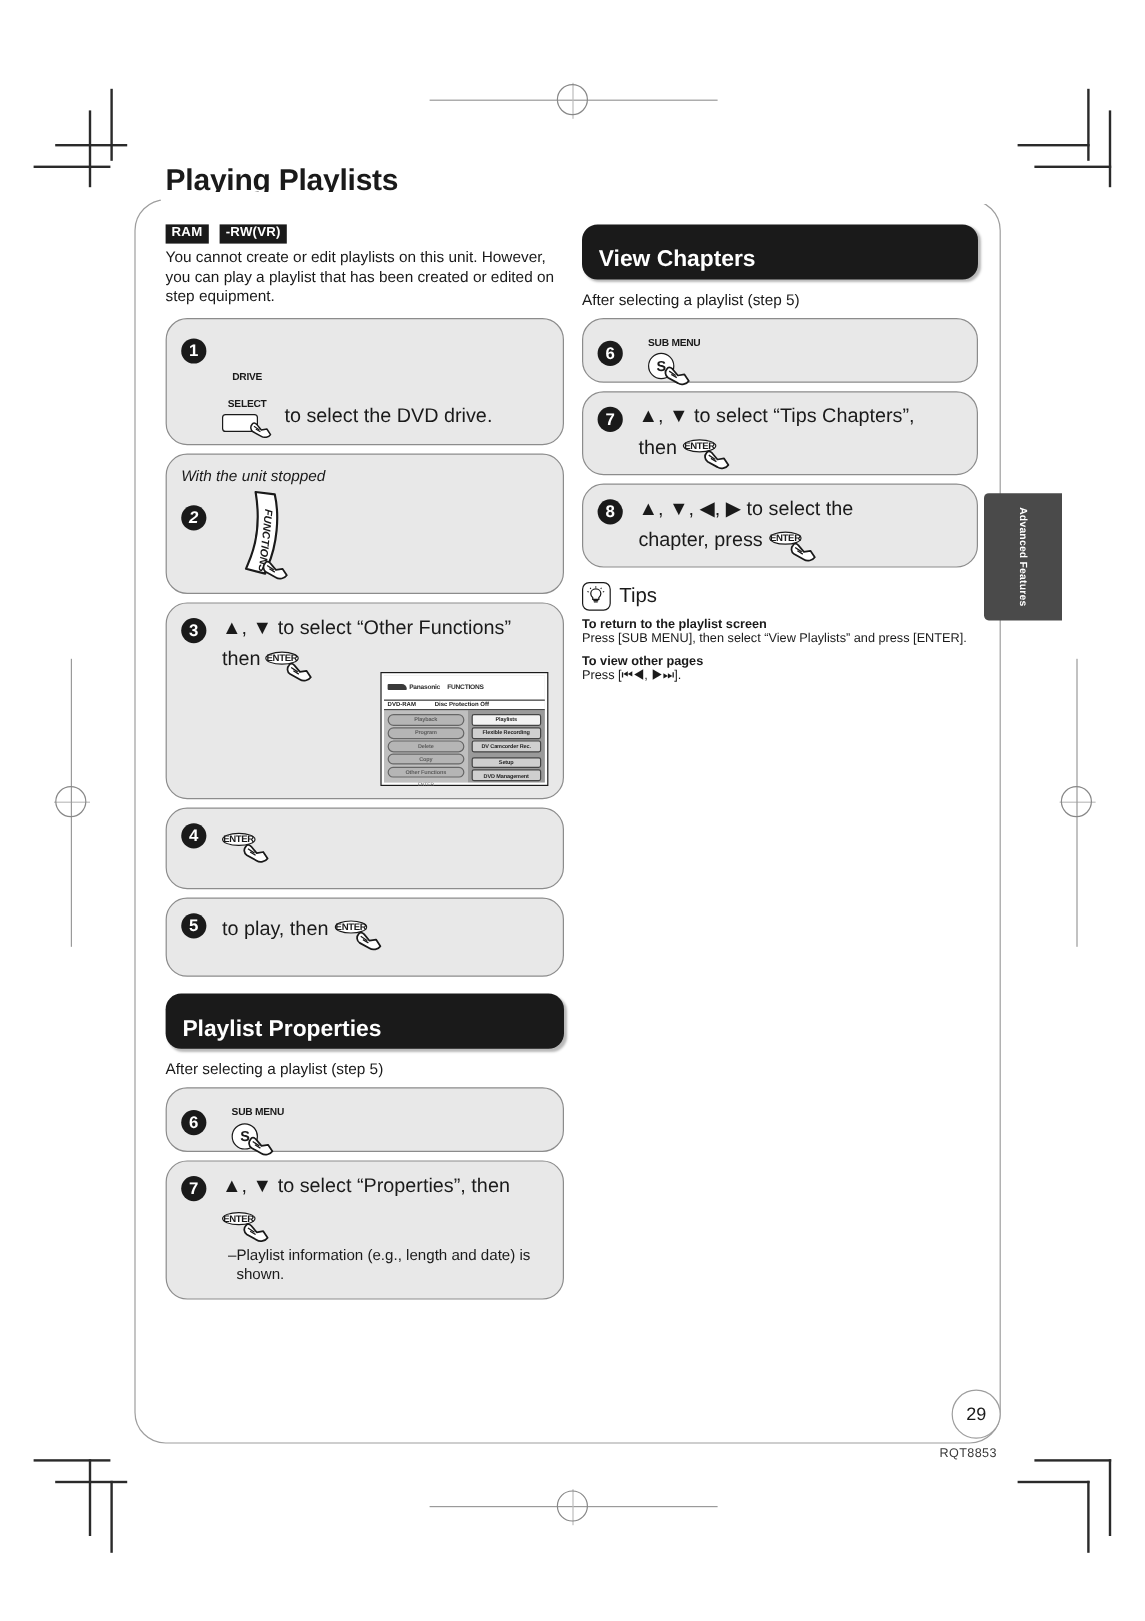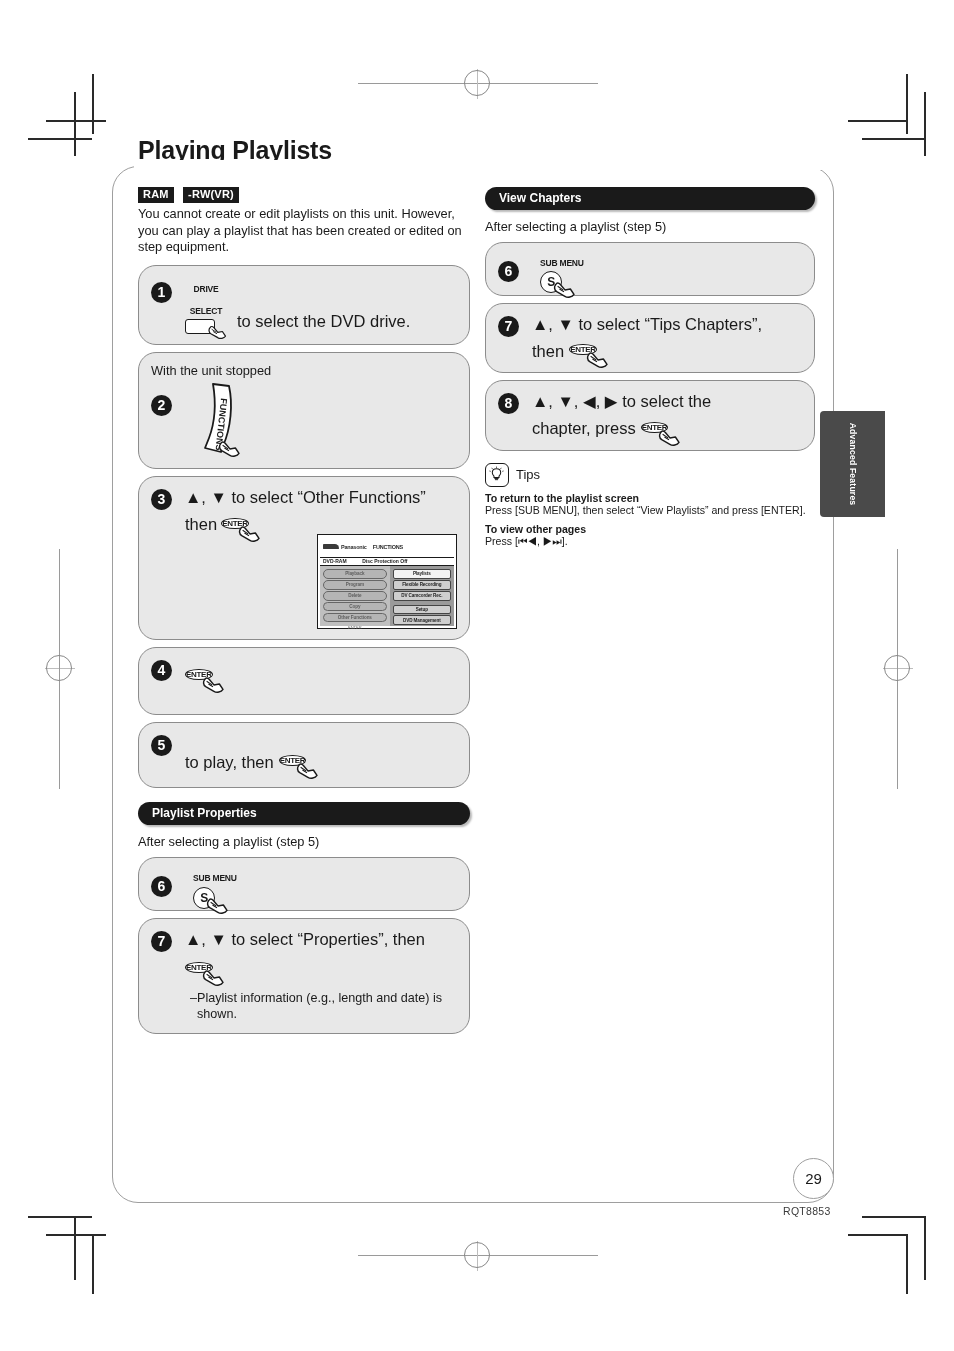--- a/index.html
+++ b/index.html
@@ -227,44 +227,44 @@
   .tv-item.gap { margin-top:4px; }
   .tv-enterhint{
     text-align:center;font-size:4px;color:#6a6a6a;margin-top:3px;
   }
 
   
   .section-pill {
     position: relative;
     background: #1a1a1a;
     color: #ffffff;
-    font-size: 12px;
+    font-size: 19px;
     font-weight: bold;
     border-radius: 13px;
-    padding: 4px 0 5px 14px;
+    padding: 19px 0 5px 14px;
     margin-bottom: 9px;
     box-shadow: 2px 2px 2px rgba(0,0,0,0.28);
   }
 
   .after-note {
     font-size: 12.8px;
     margin: 0 0 8px 0;
   }
 
   
   .tips-head { display:flex; align-items:center; margin: 12px 0 5px 0;}
   .tips-icon {
     width: 24px; height: 24px;
     border: 1.3px solid #1a1a1a;
     border-radius: 6px;
     box-sizing: border-box;
     margin-right: 7px;
     position: relative;
   }
-  .tips-label { font-size: 13px; }
+  .tips-label { font-size: 17px; }
   .tip-title { font-size: 10.6px; font-weight: bold; margin: 4px 0 0 0; }
   .tip-text  { font-size: 10.6px; margin: 0; }
 
   
   #side-tab {
     position: absolute;
     left: 820px; top: 411px;
     width: 65px; height: 106px;
     background: #4a4a4a;
     border-radius: 4px 0 0 4px;
@@ -358,37 +358,37 @@
   <div class="badge-row">
     <span class="badge">RAM</span>
     <span class="badge">-RW(VR)</span>
   </div>
 
   <p class="intro-text">You cannot create or edit playlists on this unit. However, you can play a playlist that has been created or edited on step equipment.</p>
 
   <div class="step-box" style="min-height:44px;">
     <div class="step-num" style="top:16px;">1</div>
     <div class="step-body" style="display:flex;align-items:flex-end;gap:10px;">
-      <span class="inline-key" style="text-align:center;">
+      <span class="inline-key" style="text-align:center;margin-top:26px;">
         <span class="key-caption">DRIVE
 SELECT</span>
         <span style="display:flex;align-items:flex-end;">
           <span class="key-rect"></span>
           <svg class="hand" viewBox="0 0 26 22" style="margin-left:-8px;margin-bottom:-6px;">
             <path d="M4 6 C2 8 2 12 5 14 L14 19 C17 21 22 20 24 17 L20 11 L14 12 L9 6 C7 4 5 4 4 6 Z" fill="#ffffff" stroke="#1a1a1a" stroke-width="1.6" stroke-linejoin="round"></path>
             <path d="M6 8 L12 12" stroke="#1a1a1a" stroke-width="1.2"></path>
             <path d="M8 11 L13 14" stroke="#1a1a1a" stroke-width="1.2"></path>
           </svg>
         </span>
       </span>
       <span style="padding-bottom:2px;">to select the DVD drive.</span>
     </div>
   </div>
 
-  <div class="step-box" style="min-height:112px;">
+  <div class="step-box" style="min-height:112px;font-style:italic;">
     <p class="pre-note">With the unit stopped</p>
     <div class="step-num" style="top:42px;">2</div>
     <div class="step-body" style="position:relative;height:74px;">
       <span class="inline-key funcs-key" style="position:absolute;left:14px;top:-2px;">
         <svg width="52" height="80" viewBox="0 0 52 80">
           <path d="M14 2 L30 4 C34 22 32 46 24 64 L22 70 L6 66 L10 56 C16 40 17 20 14 2 Z" fill="#ffffff" stroke="#1a1a1a" stroke-width="1.8" stroke-linejoin="round"></path>
           <text x="22" y="16" font-family="Liberation Sans, sans-serif" font-size="9" font-weight="bold" fill="#1a1a1a" transform="rotate(96 22 16)">FUNCTIONS</text>
         </svg>
         <svg class="hand" viewBox="0 0 26 22" style="position:absolute;left:18px;top:56px;width:24px;height:20px;">
           <path d="M4 6 C2 8 2 12 5 14 L14 19 C17 21 22 20 24 17 L20 11 L14 12 L9 6 C7 4 5 4 4 6 Z" fill="#ffffff" stroke="#1a1a1a" stroke-width="1.6" stroke-linejoin="round"></path>
@@ -458,21 +458,21 @@
           <path d="M6 8 L12 12" stroke="#1a1a1a" stroke-width="1.2"></path>
           <path d="M8 11 L13 14" stroke="#1a1a1a" stroke-width="1.2"></path>
         </svg>
       </span>
     </div>
   </div>
 
   <div class="step-box" style="min-height:66px;">
     <div class="step-num" style="top:12px;">5</div>
     <div class="step-body">
-      <div style="display:flex;align-items:flex-end;gap:5px;margin-top:14px;">
+      <div style="display:flex;align-items:flex-end;gap:5px;margin-top:1px;">
         <span>to play, then</span>
         <span class="inline-key" style="position:relative;">
           <span class="key-circle">ENTER</span>
           <svg class="hand" viewBox="0 0 26 22" style="position:absolute;left:16px;top:13px;width:24px;height:20px;">
             <path d="M4 6 C2 8 2 12 5 14 L14 19 C17 21 22 20 24 17 L20 11 L14 12 L9 6 C7 4 5 4 4 6 Z" fill="#ffffff" stroke="#1a1a1a" stroke-width="1.6" stroke-linejoin="round"></path>
             <path d="M6 8 L12 12" stroke="#1a1a1a" stroke-width="1.2"></path>
             <path d="M8 11 L13 14" stroke="#1a1a1a" stroke-width="1.2"></path>
           </svg>
         </span>
       </div>

